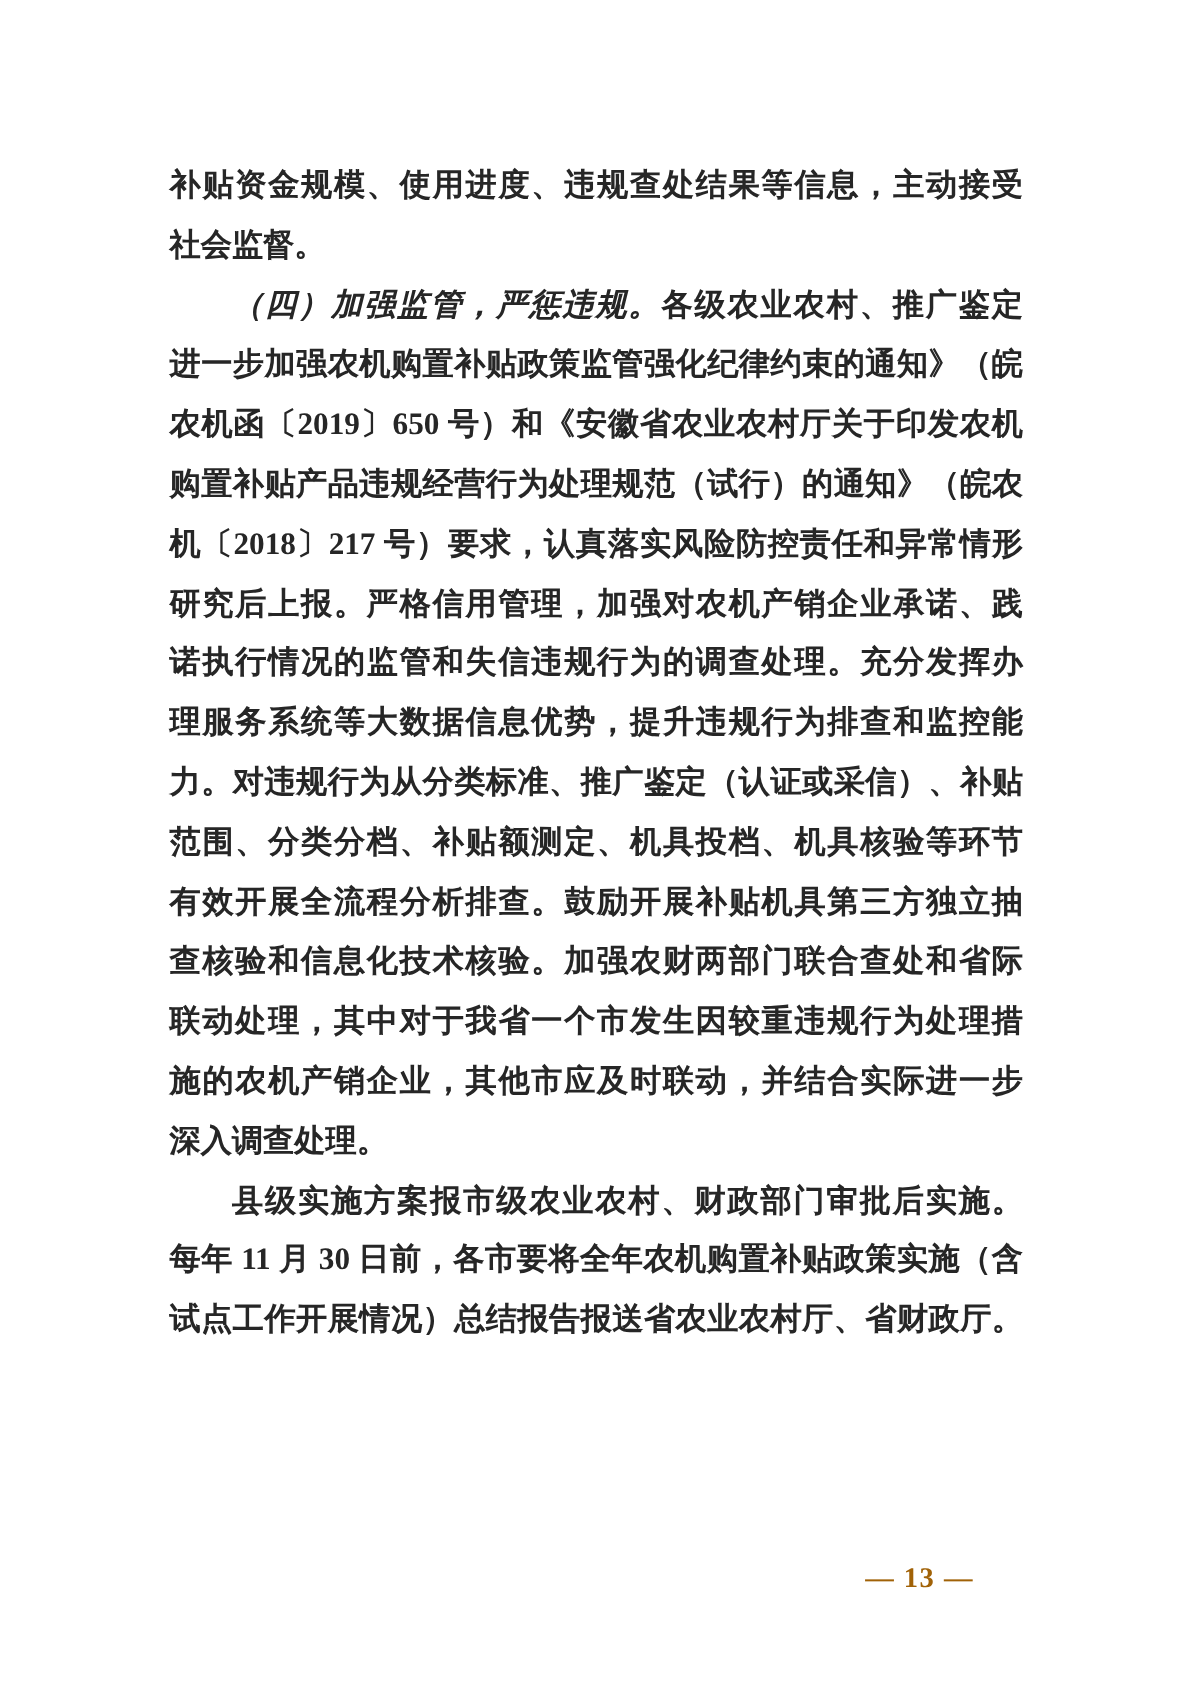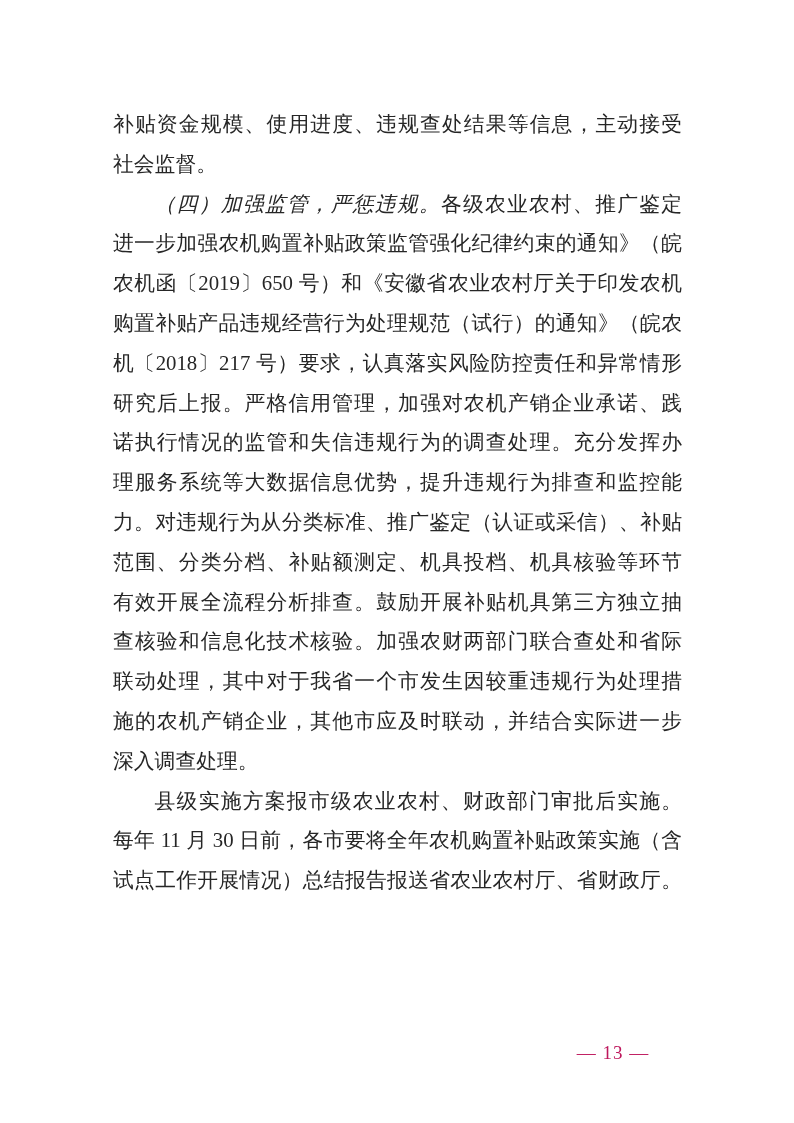--- a/index.html
+++ b/index.html
@@ -8,20 +8,21 @@
     background: #ffffff;
   }
   .page {
     position: relative;
     width: 794px;
     height: 1123px;
     background: #ffffff;
     overflow: hidden;
     font-family: "Liberation Serif", "DejaVu Serif", serif;
     color: #262626;
+    font-weight: bold;
   }
   .text-block {
     position: absolute;
     left: 113px;
     top: 104px;
     width: 569px;
   }
   .line {
     font-size: 20.8px;
     height: 39.8px;
@@ -43,21 +44,21 @@
   }
   .page-number {
     position: absolute;
     top: 1040px;
     left: 563px;
     width: 100px;
     height: 26px;
     line-height: 26px;
     text-align: center;
     font-size: 19px;
-    color: #be185d;
+    color: #a16207;
     letter-spacing: 1px;
   }
 </style>
 </head>
 <body>
 
 <div class="page">
   <div class="text-block">
       <div class="line flush"><span>补贴资金规模、使用进度、违规查处结果等信息，主动接受</span></div>
       <div class="line"><span>社会监督。</span></div>

